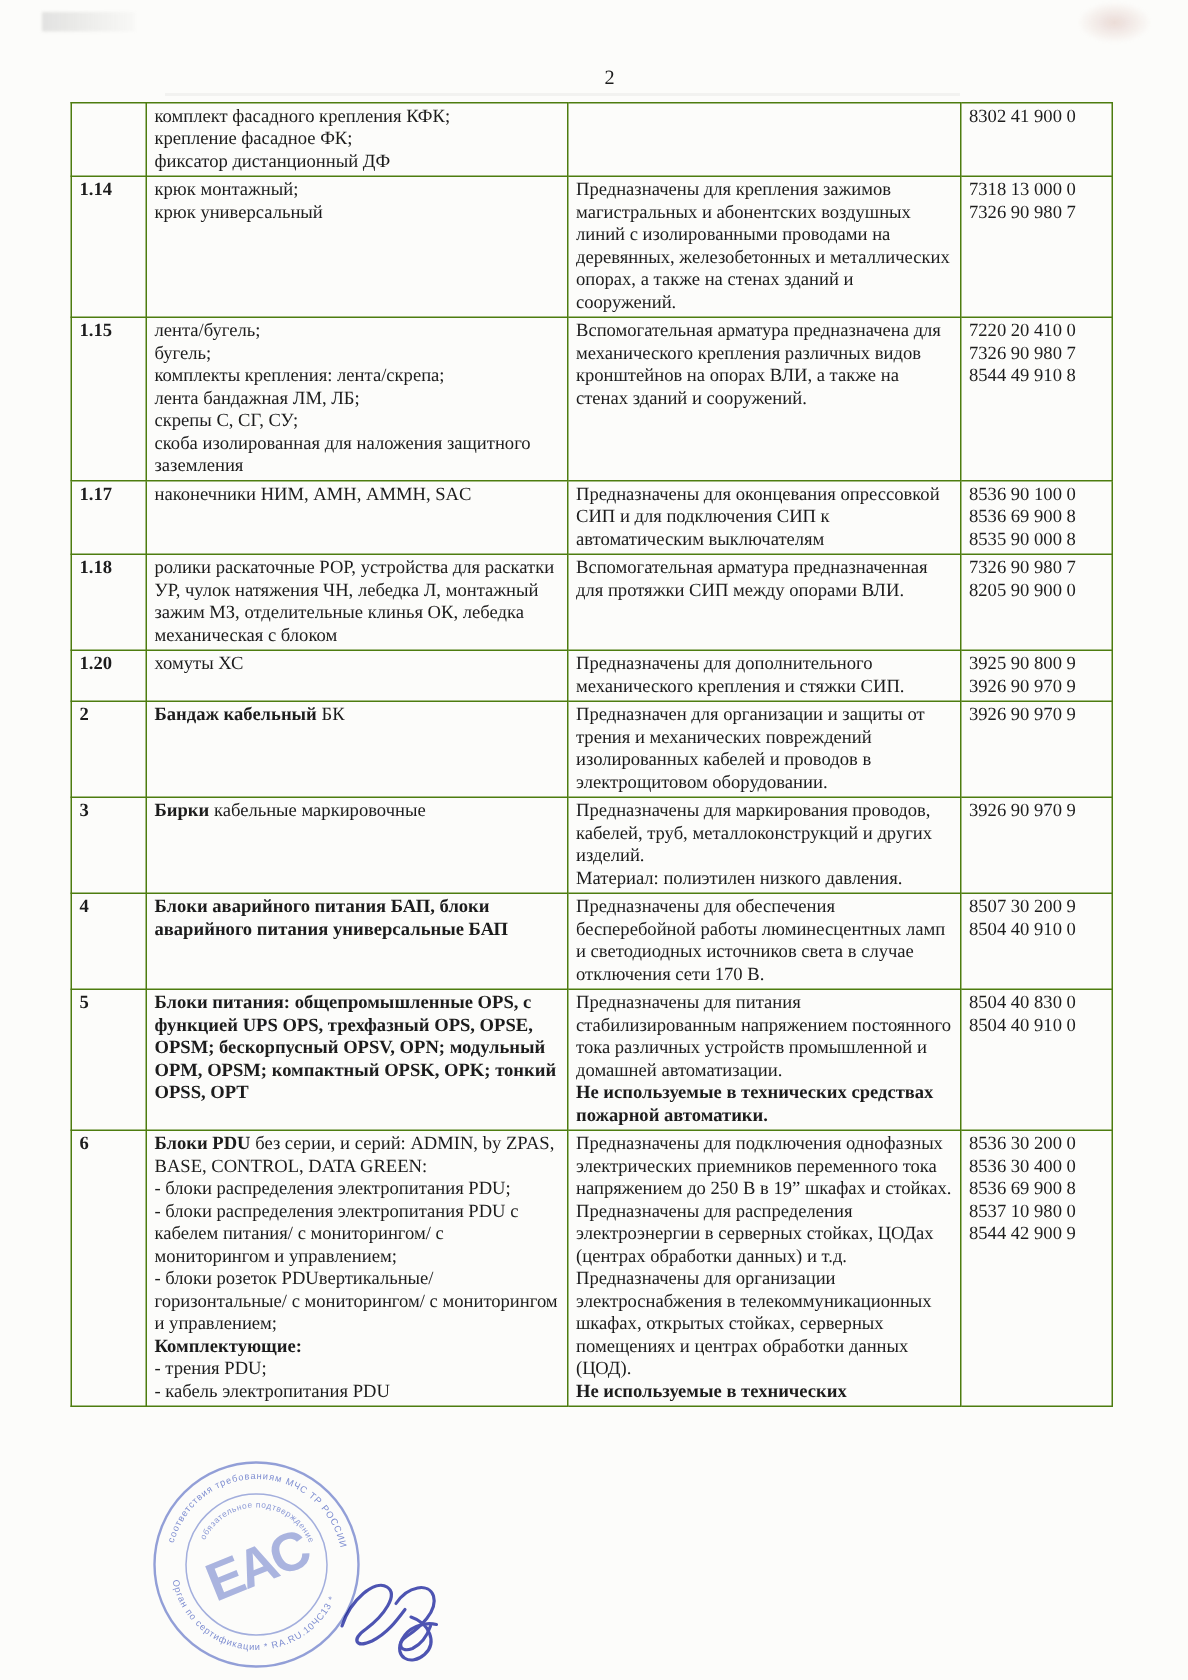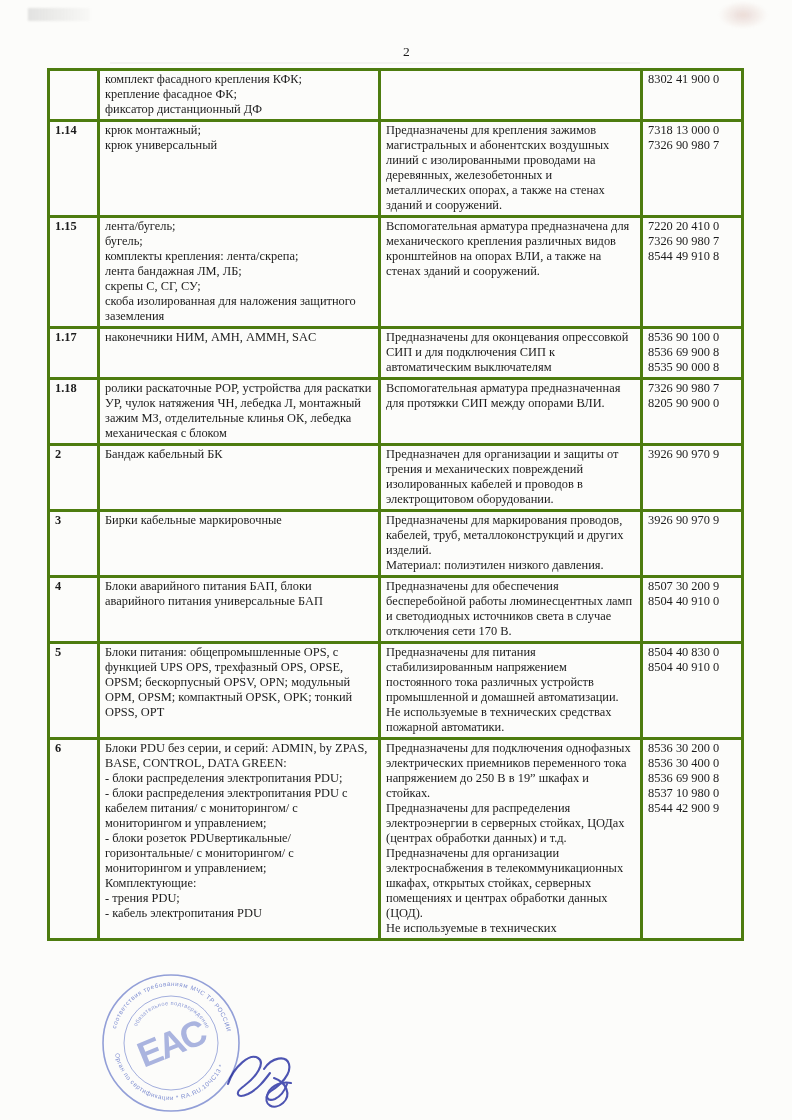--- a/index.html
+++ b/index.html
@@ -8,29 +8,29 @@
     background:#fcfcfa; overflow:hidden;
     font-family:"Liberation Serif","DejaVu Serif",serif; color:#1c1c1c;
   }
   .page-number { position:absolute; top:44px; left:403px; font-size:13.5px; }
 
   table.doc {
     position:absolute; left:47px; top:68px; width:694px;
     border-collapse:collapse; table-layout:fixed;
   }
   table.doc td {
-    border:3px solid #4d7c0f; vertical-align:top;
+    border:1px solid #4d7c0f; vertical-align:top;
     padding:1px 5px 2px 5px; font-size:12.4px; line-height:15px;
     overflow:hidden;
   }
   td.num   { font-weight:bold; padding-left:6px;font-family:Liberation Serif, serif; }
   td.codes { padding-left:9px; white-space:nowrap; }
   td.codes.center { text-align:center; padding-left:0; }
   .para { margin:0; }
-  .bb { font-weight:normal;text-align:center; }
+  .bb { font-weight:bold;text-align:center; }
 
   
   .smudge-topleft {
     position:absolute; left:28px; top:8px; width:62px; height:13px;
     background:linear-gradient(90deg, rgba(125,125,125,.20), rgba(160,160,160,.04));
     filter:blur(1px);
   }
   .smudge-topright {
     position:absolute; left:718px; top:1px; width:50px; height:28px;
     background:radial-gradient(ellipse at center, rgba(198,150,140,.32), rgba(198,150,140,0) 70%);
@@ -133,20 +133,33 @@
           <td class="num">1.18</td>
           <td class="name">
             <div class="para"><span>ролики раскаточные РОР, устройства для раскатки УР, чулок натяжения ЧН, лебедка Л, монтажный зажим МЗ, отделительные клинья ОК, лебедка механическая с блоком</span></div>
           </td>
           <td class="desc">
             <div class="para"><span>Вспомогательная арматура предназначенная для протяжки СИП между опорами ВЛИ.</span></div>
           </td>
           <td class="codes">
             <div>7326 90 980 7</div>
             <div>8205 90 900 0</div>
+          </td>
+        </tr>
+        <tr>
+          <td class="num">1.20</td>
+          <td class="name">
+            <div class="para"><span>хомуты ХС</span></div>
+          </td>
+          <td class="desc">
+            <div class="para"><span>Предназначены для дополнительного механического крепления и стяжки СИП.</span></div>
+          </td>
+          <td class="codes">
+            <div>3925 90 800 9</div>
+            <div>3926 90 970 9</div>
           </td>
         </tr>
         <tr>
           <td class="num">2</td>
           <td class="name">
             <div class="para"><span class="bb">Бандаж кабельный</span><span> БК</span></div>
           </td>
           <td class="desc">
             <div class="para"><span>Предназначен для организации и защиты от трения и механических повреждений изолированных кабелей и проводов в электрощитовом оборудовании.</span></div>
           </td>

